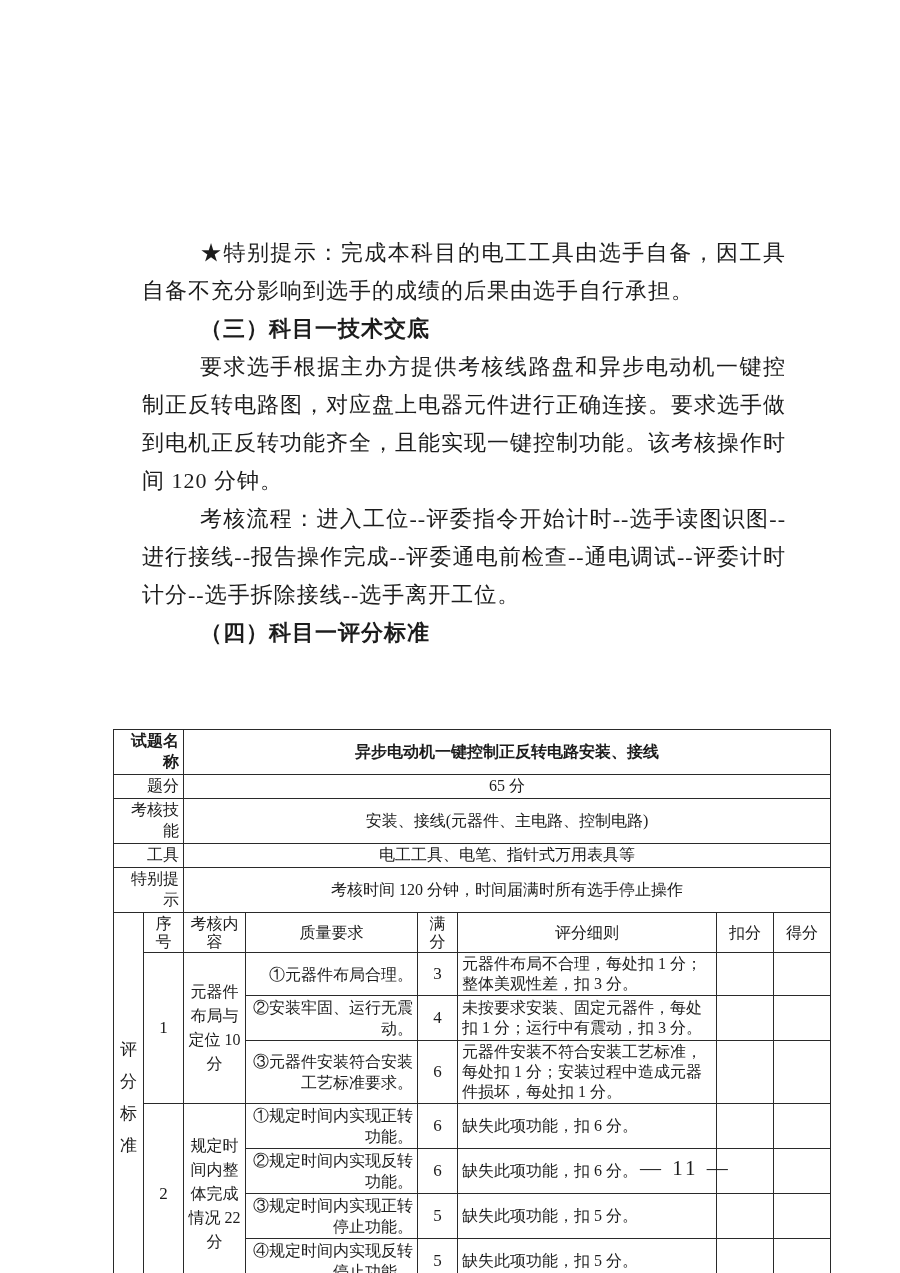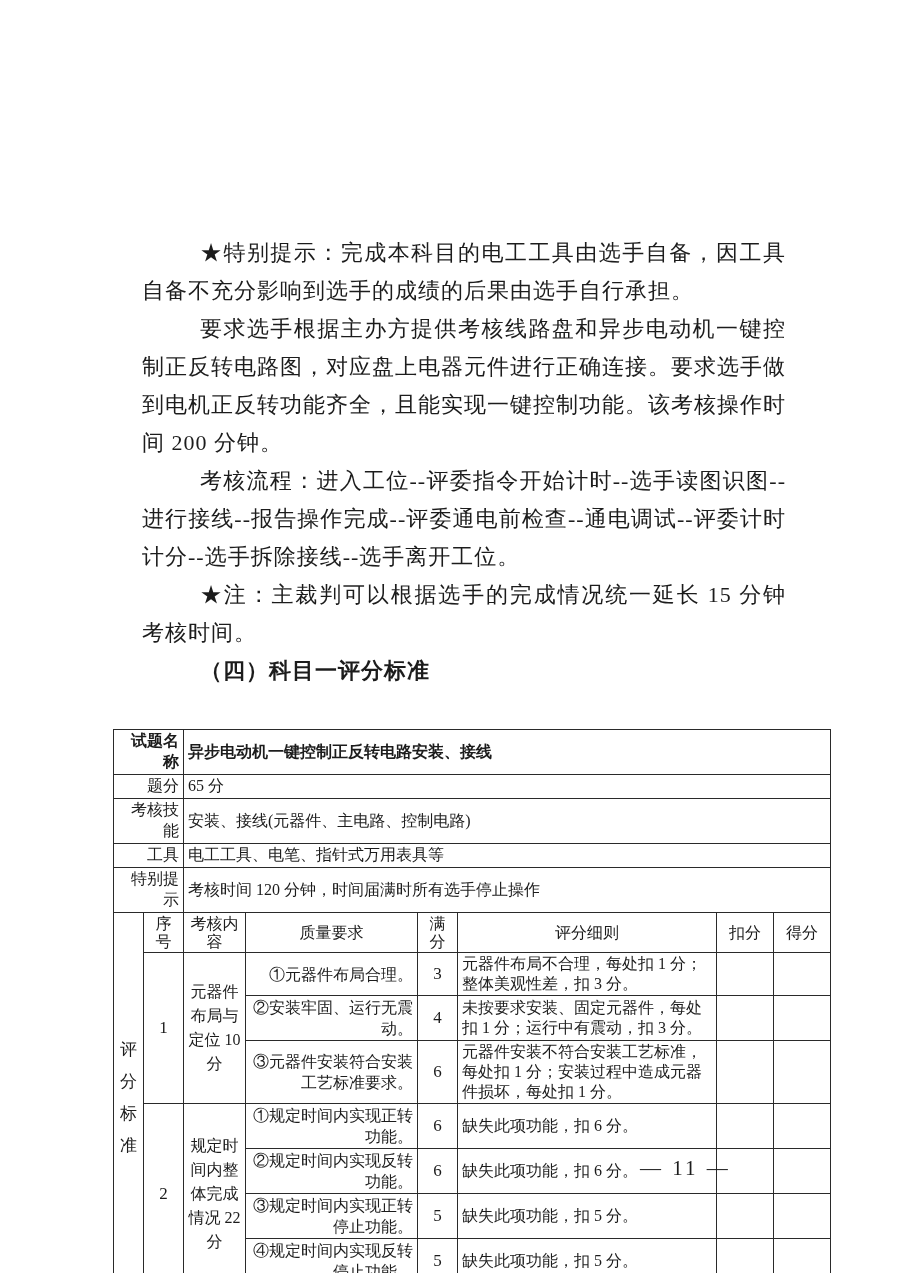--- a/index.html
+++ b/index.html
@@ -24,21 +24,21 @@
     border-collapse:collapse; table-layout:fixed;
     font-size:16px; color:#1c1c1c;
   }
   #score-table td {
     border:1px solid #2a2a2a; vertical-align:middle;
     padding:1px 4px; overflow:hidden;
   }
   tr.info-first  { height:30px; }
   tr.info        { height:21px; }
   td.info-label  { text-align:right; padding:1px 2px; }
-  td.info-value  { text-align:left; padding-left:9px; }
+  td.info-value  { text-align:center; padding-left:9px; }
   tr.info-first td { font-weight:bold; }
   tr.cols        { height:40px; }
   td.col-h       { text-align:center; line-height:18px; }
   td.col-h.narrow{ padding:0 6px; }
   td.col-h.mid   { padding:0 14px; }
   td.vlabel      { padding:0; }
   .vtext {
     width:18px; margin:0 auto; font-size:17px; line-height:32px;
     word-break:break-all; text-align:center;
   }
@@ -55,23 +55,23 @@
     text-align:left; font-size:21px; letter-spacing:3px;
   }
 </style>
 </head>
 <body>
 
 <div id="page">
 
   <div id="text-block">
     <p class="indent">★特别提示：完成本科目的电工工具由选手自备，因工具自备不充分影响到选手的成绩的后果由选手自行承担。</p>
-    <p class="indent">要求选手根据主办方提供考核线路盘和异步电动机一键控制正反转电路图，对应盘上电器元件进行正确连接。要求选手做到电机正反转功能齐全，且能实现一键控制功能。该考核操作时间 200 分钟。</p>
+    <p class="heading">（三）科目一技术交底</p>
+    <p class="indent">要求选手根据主办方提供考核线路盘和异步电动机一键控制正反转电路图，对应盘上电器元件进行正确连接。要求选手做到电机正反转功能齐全，且能实现一键控制功能。该考核操作时间 120 分钟。</p>
     <p class="indent">考核流程：进入工位--评委指令开始计时--选手读图识图--进行接线--报告操作完成--评委通电前检查--通电调试--评委计时计分--选手拆除接线--选手离开工位。</p>
-    <p class="indent">★注：主裁判可以根据选手的完成情况统一延长 15 分钟考核时间。</p>
     <p class="heading">（四）科目一评分标准</p>
   </div>
 
   <table id="score-table">
     <colgroup>
       <col style="width:30px">
         <col style="width:40px">
         <col style="width:62px">
       <col style="width:172px">
         <col style="width:40px">

